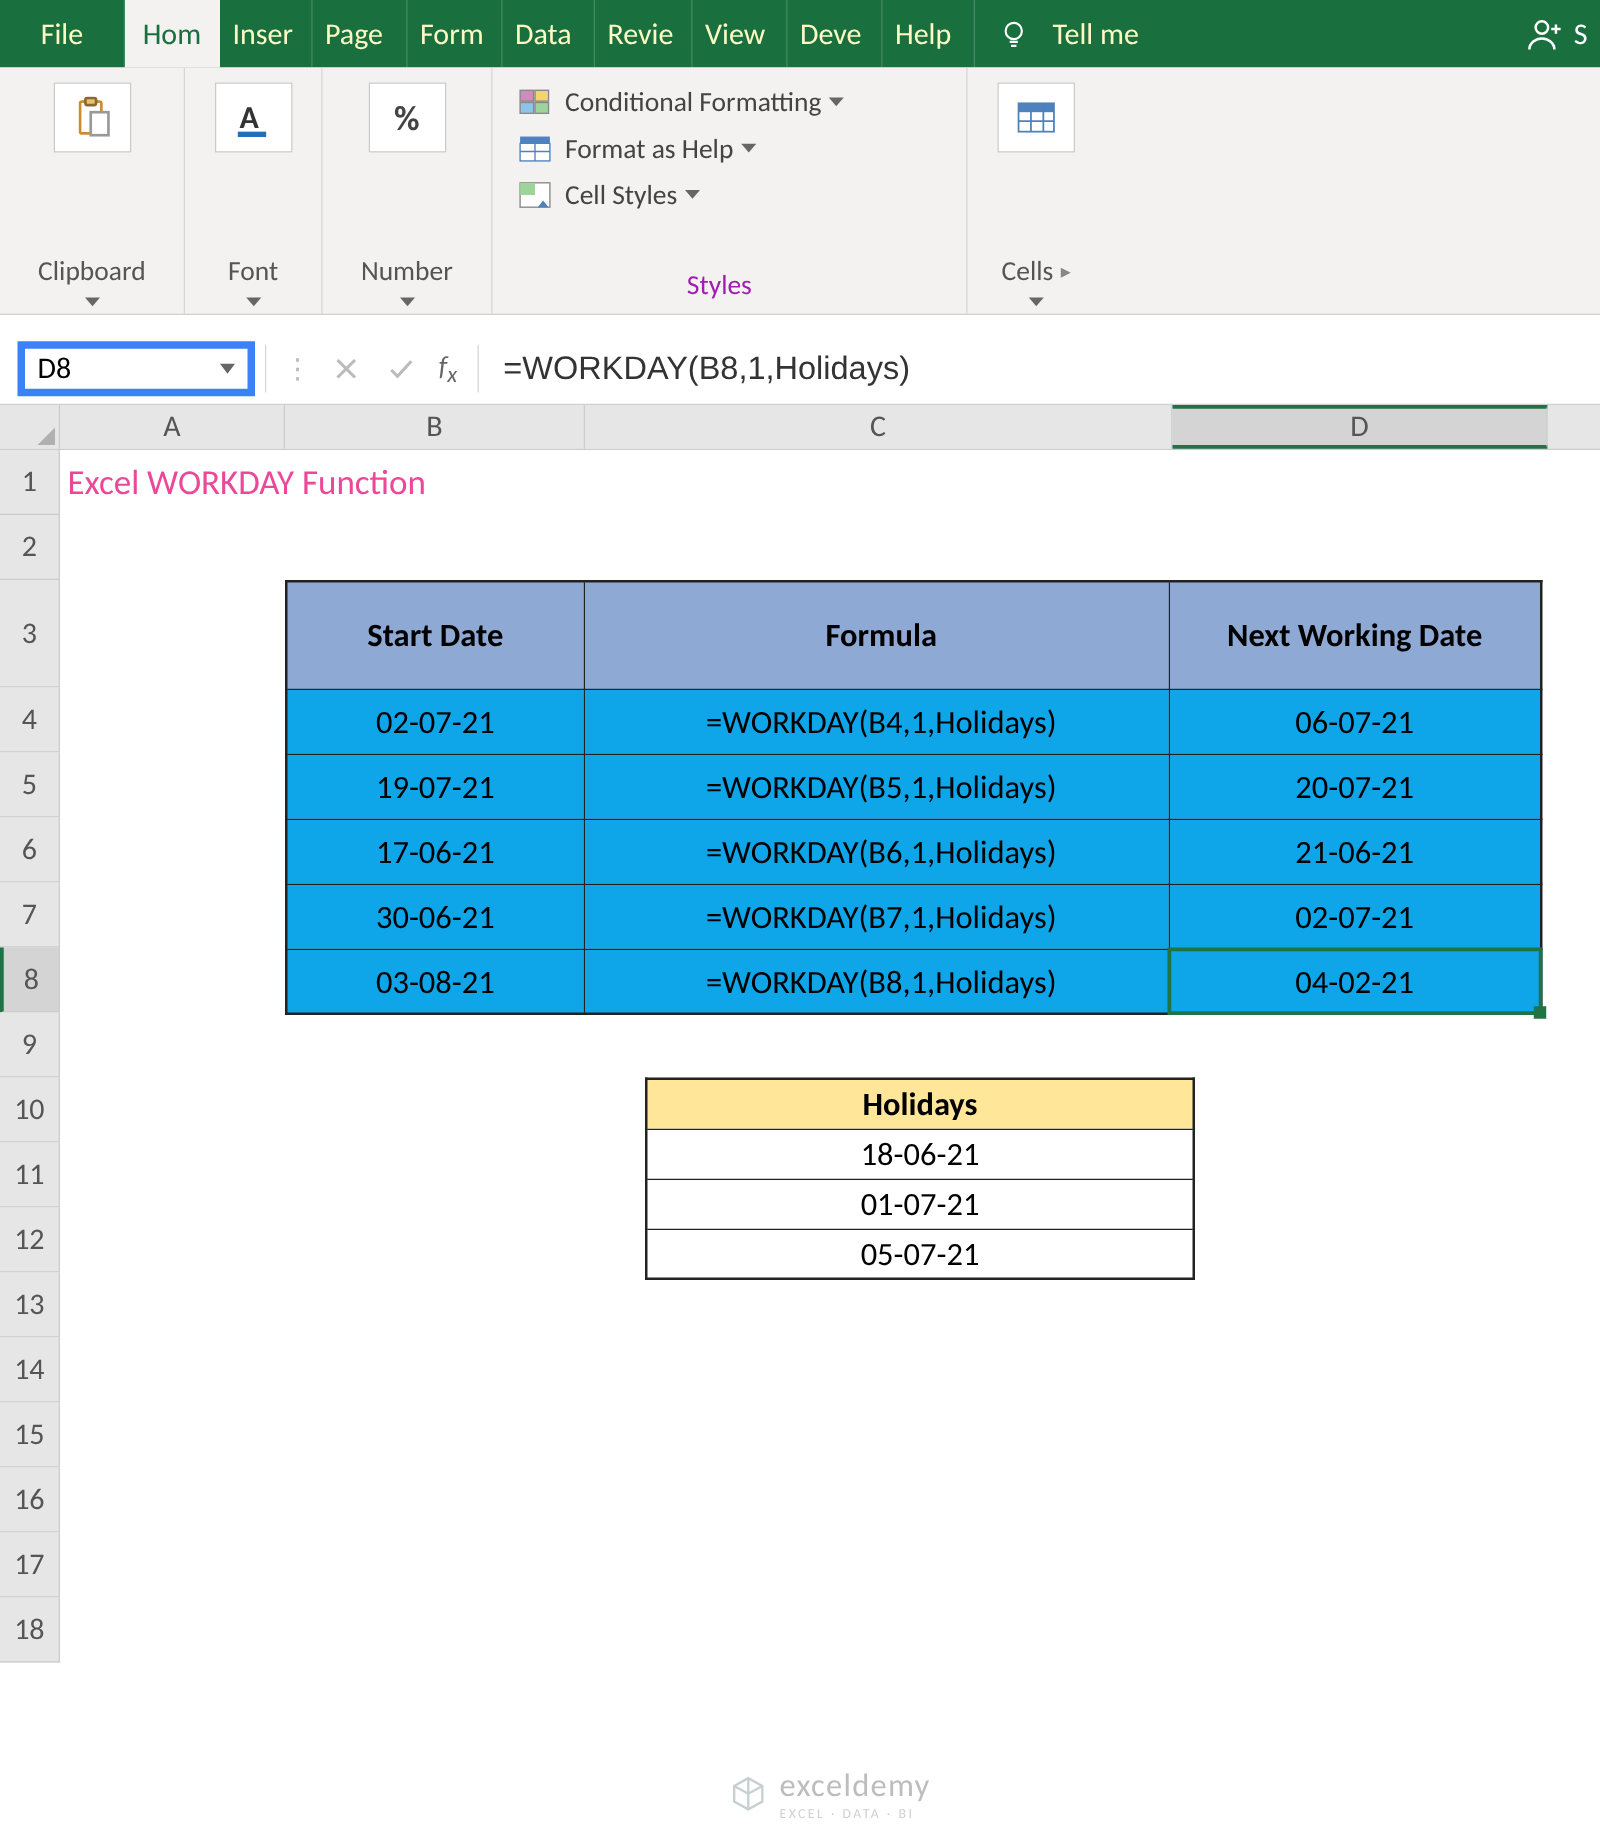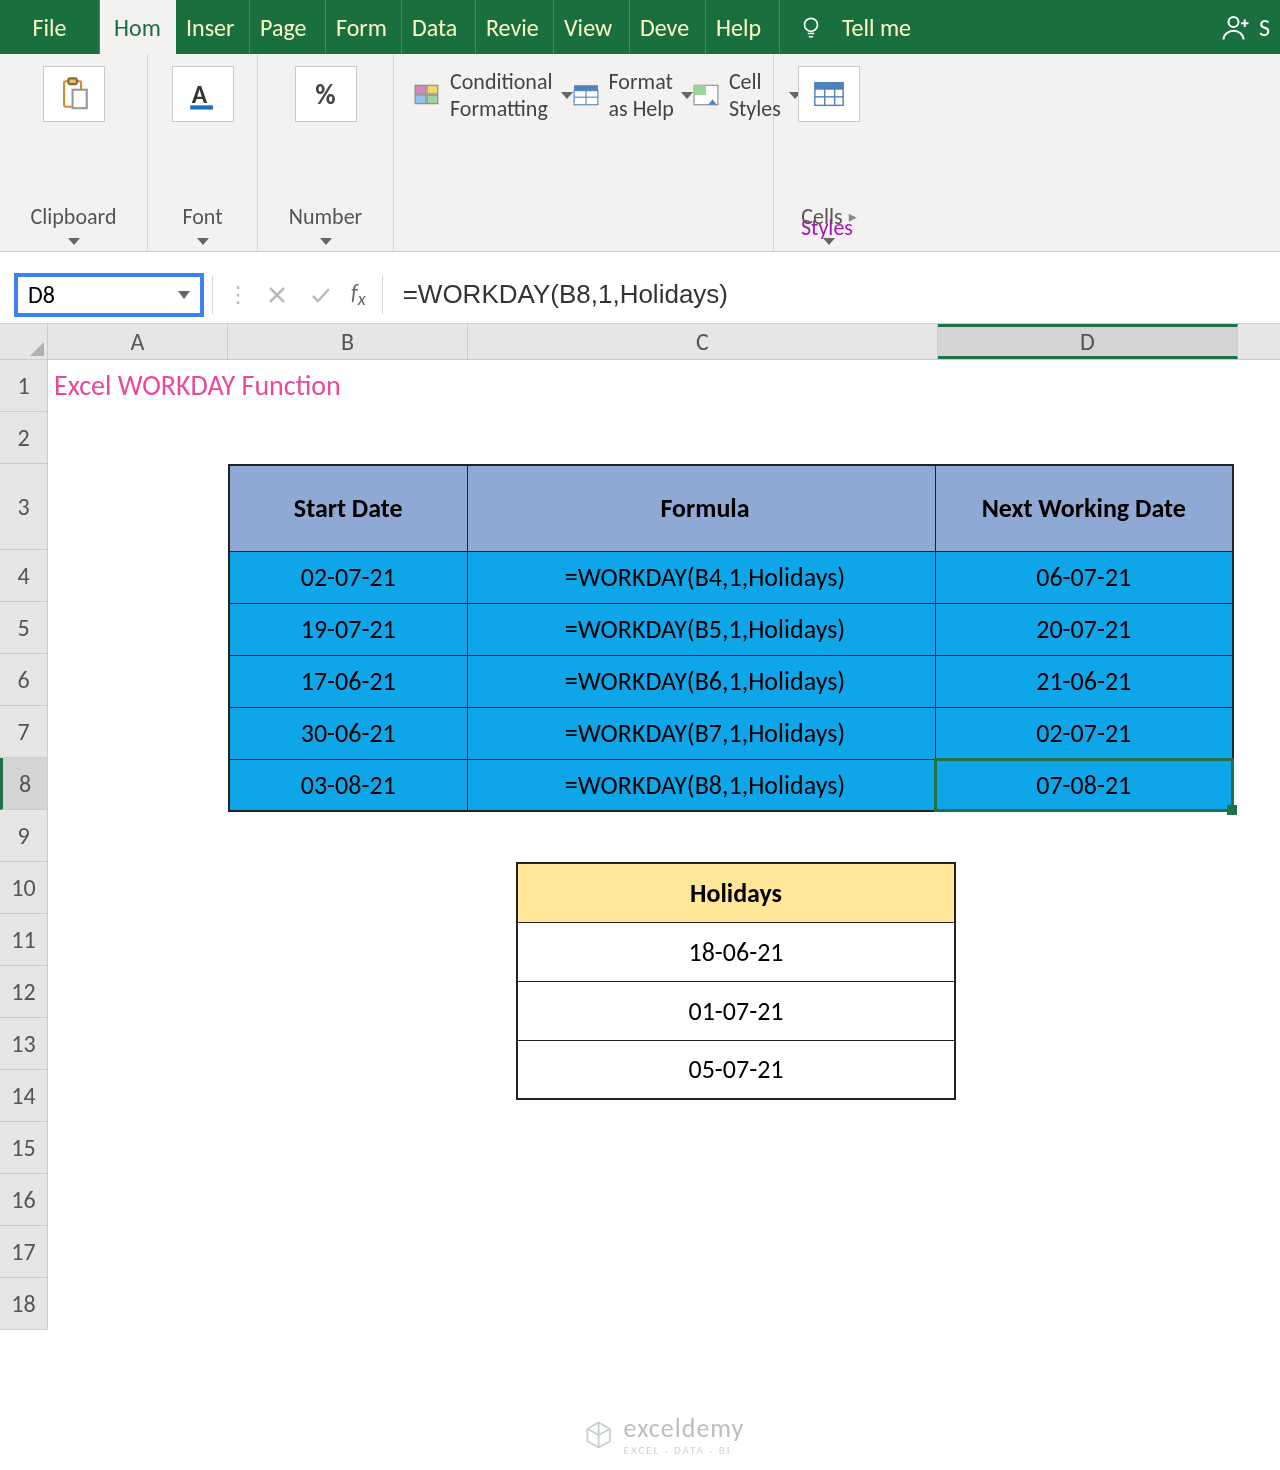--- a/index.html
+++ b/index.html
@@ -14,30 +14,30 @@
   .share-spot { margin-left: auto; display: flex; align-items: center; color: #fff; font-size: 24px; padding: 0 10px; }
   .person-icon { width: 30px; height: 30px; margin-right: 8px; }
   
   .ribbon { background: #f3f2f1; border-bottom: 1px solid #d0d0d0; display: flex; align-items: stretch; height: 198px; }
   .rgroup { border-right: 1px solid #d6d6d6; display: flex; flex-direction: column; align-items: center; justify-content: flex-start; padding: 12px 14px 6px 14px; }
   .rgroup-label { font-size: 22px; color: #555; margin-top: auto; padding-bottom: 4px; display:flex; align-items:center; gap:4px;}
   .rgroup-btn { background: #fff; border: 1px solid #c9c9c9; width: 62px; height: 56px; display: flex; align-items: center; justify-content: center; margin-bottom: 8px; }
   .rgroup-btn svg { width: 34px; height: 34px; }
   .caret-down { width:0; height:0; border-left:6px solid transparent; border-right:6px solid transparent; border-top:7px solid #666; display:inline-block;}
   
-  .styles-group { flex-direction: row; align-items: flex-start; padding: 14px 36px 6px 20px; }
+  .styles-group { flex-direction: column; align-items: flex-start; padding: 14px 36px 6px 20px; justify-content: center; }
   .styles-row { display:flex; align-items:center; font-size:22px; color:#444; margin-bottom:10px; cursor:pointer;}
   .styles-row .sicon { width:28px; height:24px; margin-right:10px; display:inline-flex; align-items:center; justify-content:center;}
   .styles-row .sicon svg{width:26px;height:22px;}
   .styles-grouplabel { align-self:center; font-size:22px; color:#a21caf; margin-top:auto; padding-bottom:4px;}
   
   .cells-group { padding: 12px 14px 6px 14px; }
   
   .fbar { display:flex; align-items:center; height:58px; border-bottom:1px solid #d0d0d0; background:#fff; margin-top:14px;}
-  .namebox { width:190px; height:44px; border:4px solid #3b82f6; margin-left:14px; display:flex; align-items:center; padding:0 10px; font-size:24px; background:#fff; justify-content:space-between;}
+  .namebox { width:190px; height:44px; border:6px solid #3b82f6; margin-left:14px; display:flex; align-items:center; padding:0 10px; font-size:24px; background:#fff; justify-content:space-between;}
   .namebox .dd { width:0;height:0;border-left:6px solid transparent;border-right:6px solid transparent;border-top:8px solid #666;}
   .fbar-sep { width:1px; height:38px; background:#d6d6d6; margin:0 8px;}
   .fbar-btn { width:44px; height:44px; display:flex; align-items:center; justify-content:center; color:#bbb; font-size:26px;}
   .fbar-btn svg{width:24px;height:24px;}
   .fx { font-style:italic; font-size:22px; color:#666; padding:0 8px;}
   .formula-input { flex:1; font-size:26px; padding-left:12px; color:#333; height:44px; display:flex; align-items:center; border:none; outline:none;}
   
   .grid-wrap { position:relative; }
   .colheads { display:flex; height:36px; background:#e6e6e6; border-bottom:1px solid #ccc;}
   .corner { width:48px; border-right:1px solid #ccc; background:#e6e6e6; position:relative;}
@@ -58,21 +58,21 @@
   .datatable { position:absolute; left:180px; top:104px; border:2px solid #222; border-collapse:collapse;}
   .datatable th, .datatable td { border:1.5px solid #222; font-size:26px; text-align:center; }
   .datatable th { background:#8ea9d4; font-weight:bold; height:86px; }
   .datatable td { height:52px; background:#0ea5e9;}
   .dt-b{width:238px;} .dt-c{width:468px; text-align:left; padding-left:8px;} .dt-d{width:298px;}
   .datatable th.dt-c{text-align:center;}
   .selcell { outline:3px solid #217346; outline-offset:-2px; position:relative;}
   .selcell::after{content:"";position:absolute;right:-5px;bottom:-5px;width:10px;height:10px;background:#217346;}
   
   .holtable { position:absolute; left:468px; top:502px; border:2px solid #222; border-collapse:collapse;}
-  .holtable th,.holtable td{border:1.5px solid #222; font-size:26px; text-align:center; width:438px; height:59px; background:#fff;}
+  .holtable th,.holtable td{border:1.5px solid #222; font-size:26px; text-align:center; width:438px; height:40px; background:#fff;}
   .holtable th{background:#ffe699; font-weight:bold;}
   
   .watermark { position:absolute; left:50%; top:1052px; transform:translateX(-50%); display:flex; align-items:center; gap:10px; opacity:0.55;}
   .watermark .logo{width:30px;height:30px;}
   .watermark .wt-main{font-size:26px; color:#888; letter-spacing:1px;}
   .watermark .wt-sub{font-size:11px; color:#aaa; letter-spacing:2px; display:block;}
 </style>
 </head>
 <body>
 
@@ -275,21 +275,21 @@
           <td class="dt-d">21-06-21</td>
         </tr>
         <tr>
           <td class="dt-b">30-06-21</td>
           <td class="dt-c">=WORKDAY(B7,1,Holidays)</td>
           <td class="dt-d">02-07-21</td>
         </tr>
         <tr>
           <td class="dt-b">03-08-21</td>
           <td class="dt-c">=WORKDAY(B8,1,Holidays)</td>
-          <td class="dt-d selcell">07-08-21</td>
+          <td class="dt-d selcell">04-02-21</td>
         </tr>
       </tbody>
         </table>
 
       <table class="holtable">
         <tbody>
             <tr>
               <th>Holidays</th>
             </tr>
         <tr>

